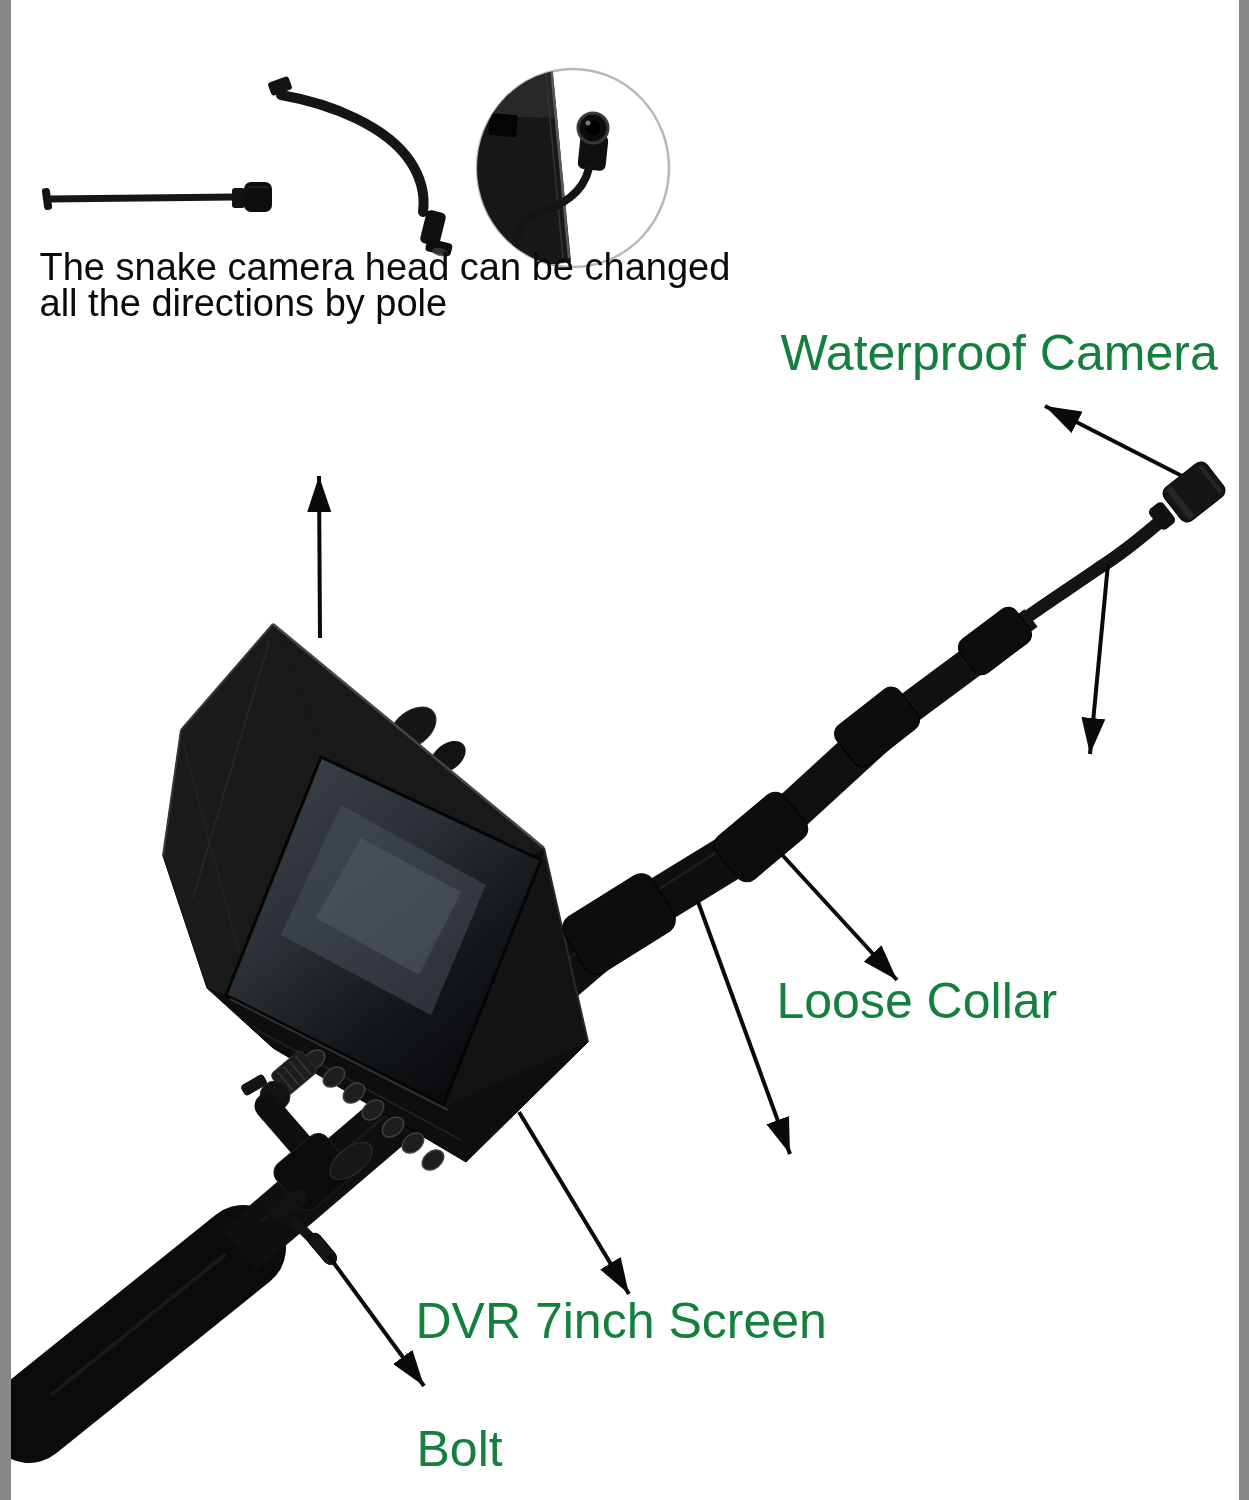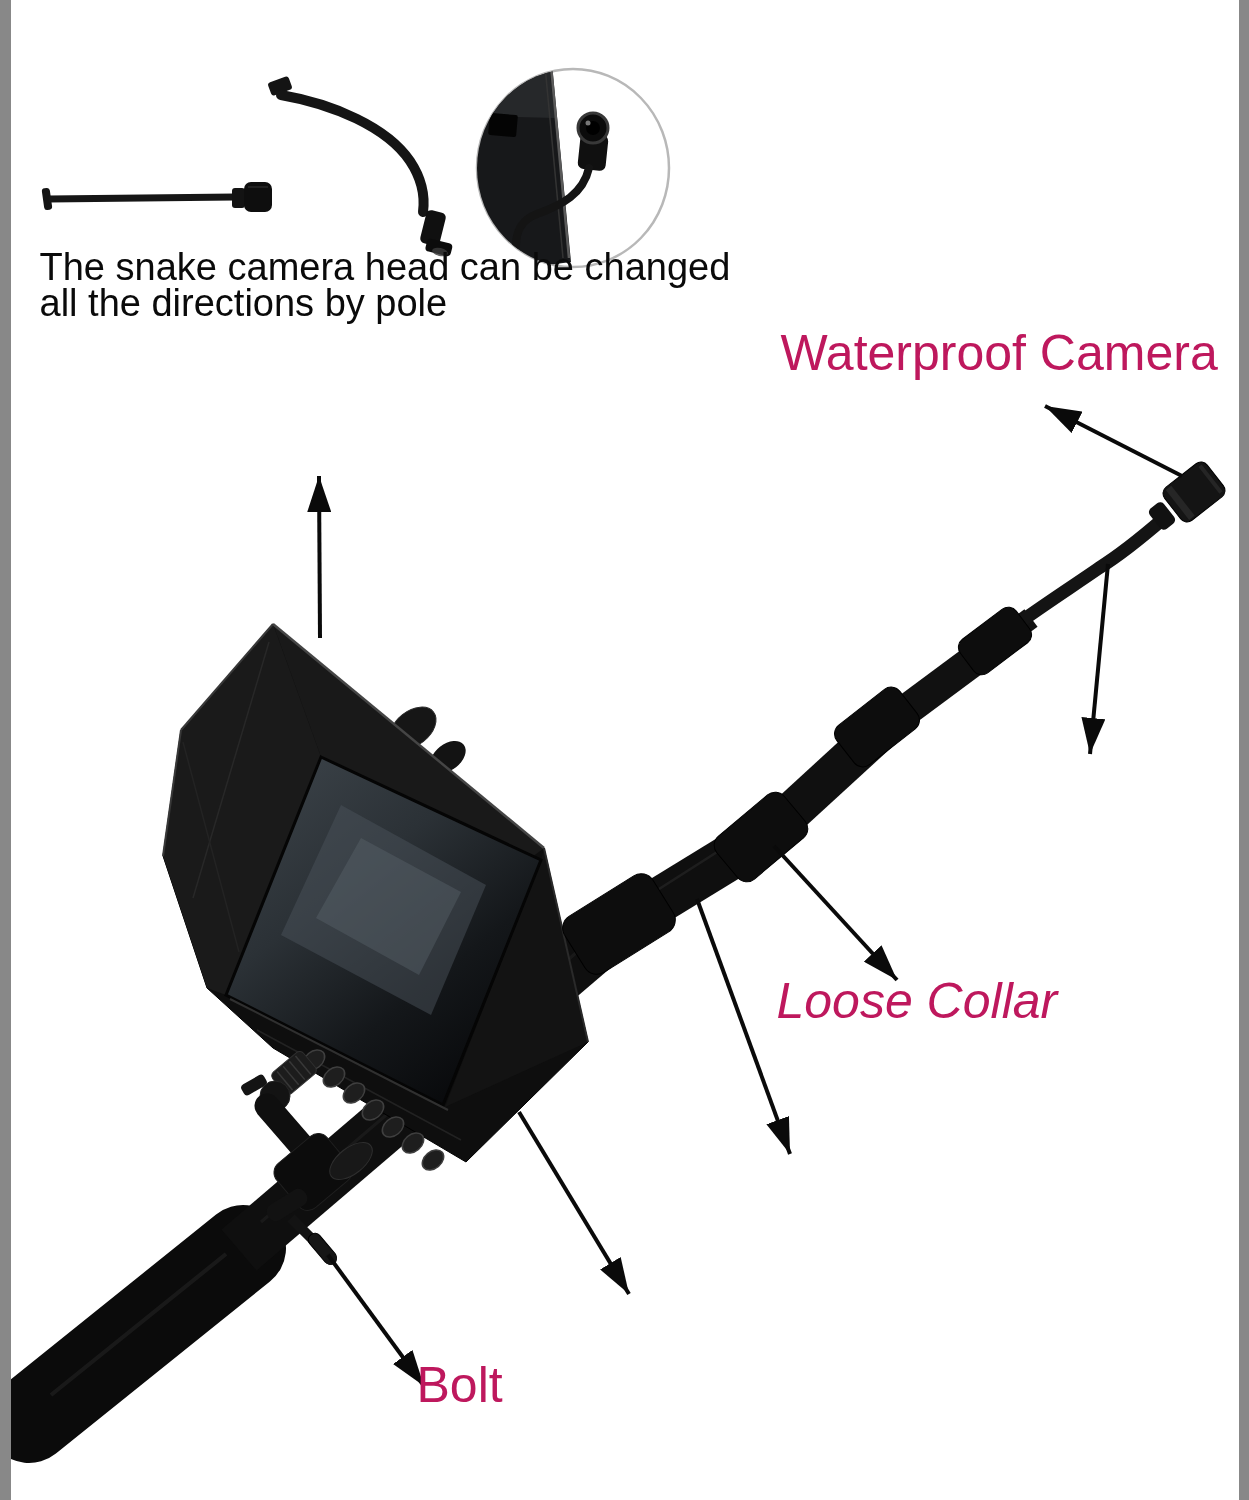--- a/index.html
+++ b/index.html
@@ -7,41 +7,41 @@
     position:relative;
     width:1228px;height:1500px;
     background:#ffffff;
     font-family:"Liberation Sans", sans-serif;
     overflow:hidden;
     margin:0 auto;
   }
   #drawing{position:absolute;left:0;top:0;width:1249px;height:1500px;}
   .callout{
     position:absolute;
-    color:#be185d;
+    color:#15803d;
     font-size:50px;
     line-height:1;
     white-space:nowrap;
     letter-spacing:0px;
   }
   .caption{
     position:absolute;
     color:#0a0a0a;
     font-size:38px;
     line-height:36px;
     white-space:nowrap;
   }
   
   #lbl-waterproof{left:770px;top:328px;}
   #lbl-sunshade{left:185px;top:394px;}
   #lbl-softpipe{left:891px;top:748px;}
-  #lbl-loosecollar{left:766px;top:976px;font-style:italic;}
+  #lbl-loosecollar{left:766px;top:976px;}
   #lbl-telescopic{left:632px;top:1156px;}
   #lbl-dvr{left:405px;top:1296px;}
-  #lbl-bolt{left:406px;top:1360px;text-align:right;}
+  #lbl-bolt{left:406px;top:1424px;text-align:right;}
   #caption-block{left:29px;top:249px;}
 </style>
 </head>
 <body>
 
 <div id="stage">
 
   <svg id="drawing" viewBox="0 0 1249 1500">
     <defs>
       <marker id="ah" markerWidth="9" markerHeight="6" refX="9" refY="3" orient="auto" markerUnits="strokeWidth">
@@ -181,15 +181,16 @@
     </g>
   </svg>
 
   <div id="caption-block" class="caption">
     <div>The snake camera head can be changed</div>
     <div>all the directions by pole</div>
   </div>
 
   <div id="lbl-waterproof" class="callout">Waterproof Camera</div>
   <div id="lbl-loosecollar" class="callout">Loose Collar</div>
+  <div id="lbl-dvr" class="callout">DVR 7inch Screen</div>
   <div id="lbl-bolt" class="callout">Bolt</div>
 
 </div>
 
 </body></html>

